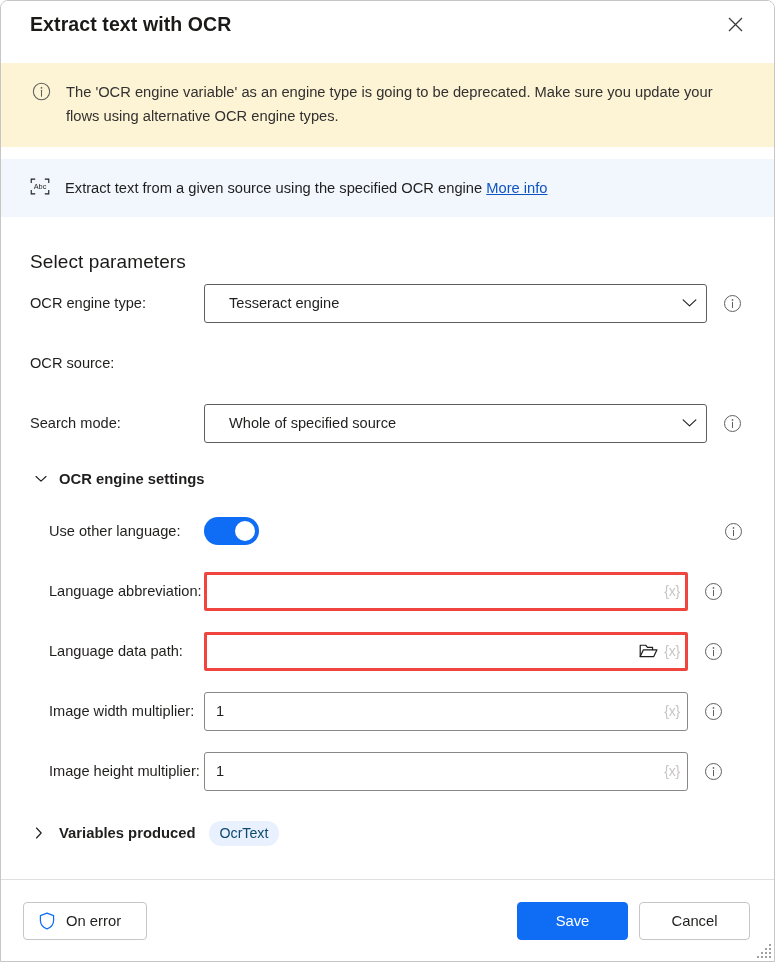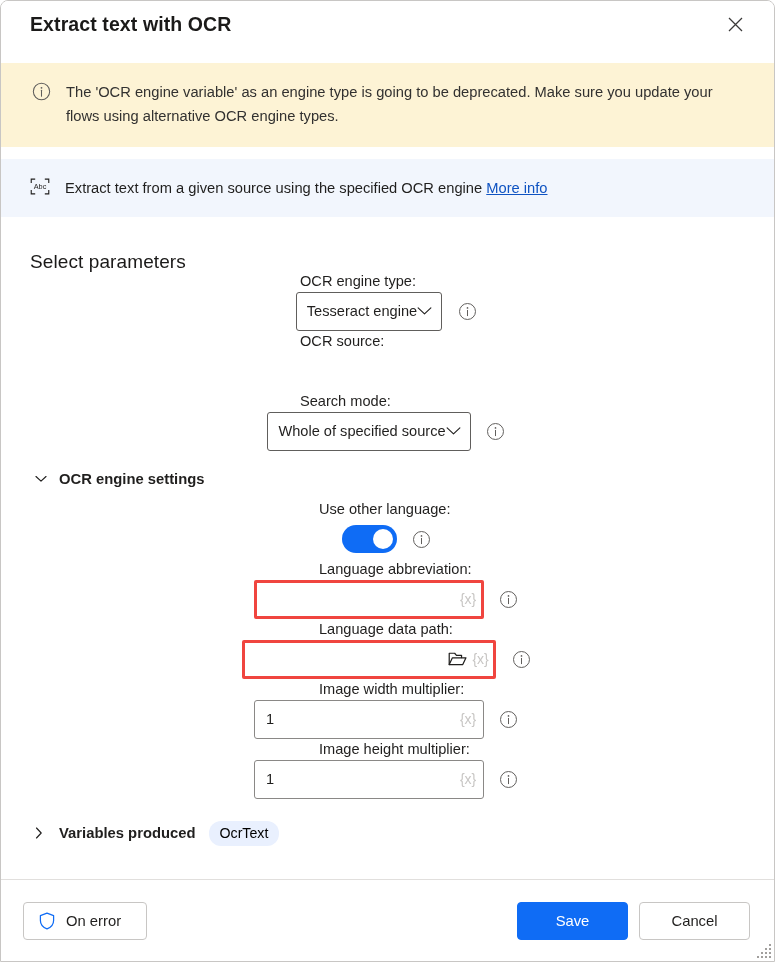--- a/index.html
+++ b/index.html
@@ -128,21 +128,20 @@
     color: #1b1a19;
     margin-top: 34px;
     margin-bottom: 0;
     letter-spacing: .1px;
   }
 
   .field-row {
     display: flex;
     align-items: center;
     height: 60px;
-    flex-direction: column;
   }
   .field-label {
     font-size: 14.6px;
     color: #201f1e;
     flex: 0 0 auto;
     width: 174px;
     box-sizing: border-box;
     white-space: nowrap;
   }
   .field-label.indent { padding-left: 19px; width: 174px; }
@@ -155,21 +154,21 @@
 
   
   .combo {
     flex: 1 1 auto;
     height: 39px;
     border: 1px solid #605e5c;
     border-radius: 3px;
     background: #ffffff;
     display: flex;
     align-items: center;
-    padding: 0 9px 0 10px;
+    padding: 0 9px 0 24px;
     box-sizing: border-box;
     cursor: pointer;
     max-width: 503px;
   }
   .combo-value {
     flex: 1 1 auto;
     font-size: 14.6px;
     color: #201f1e;
     white-space: nowrap;
     overflow: hidden;
@@ -295,21 +294,21 @@
   }
   .vars-title {
     font-size: 14.8px;
     font-weight: 600;
     color: #201f1e;
     margin-left: 4px;
   }
   .var-pill {
     margin-left: 13px;
     background: #e9f0fe;
-    color: #000000;
+    color: #0c4a6e;
     font-size: 14.2px;
     border-radius: 12px;
     padding: 4px 11px 5px;
     cursor: pointer;
   }
 
   
   .footer {
     flex: 0 0 auto;
     height: 82px;

